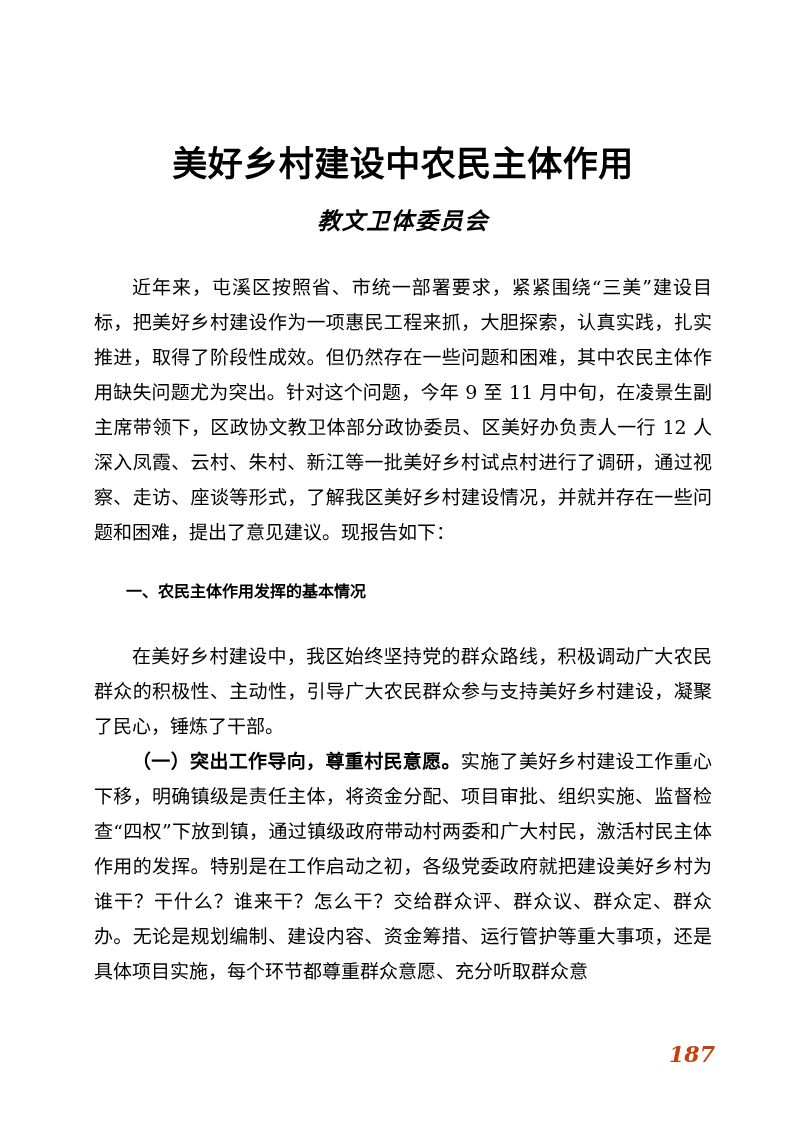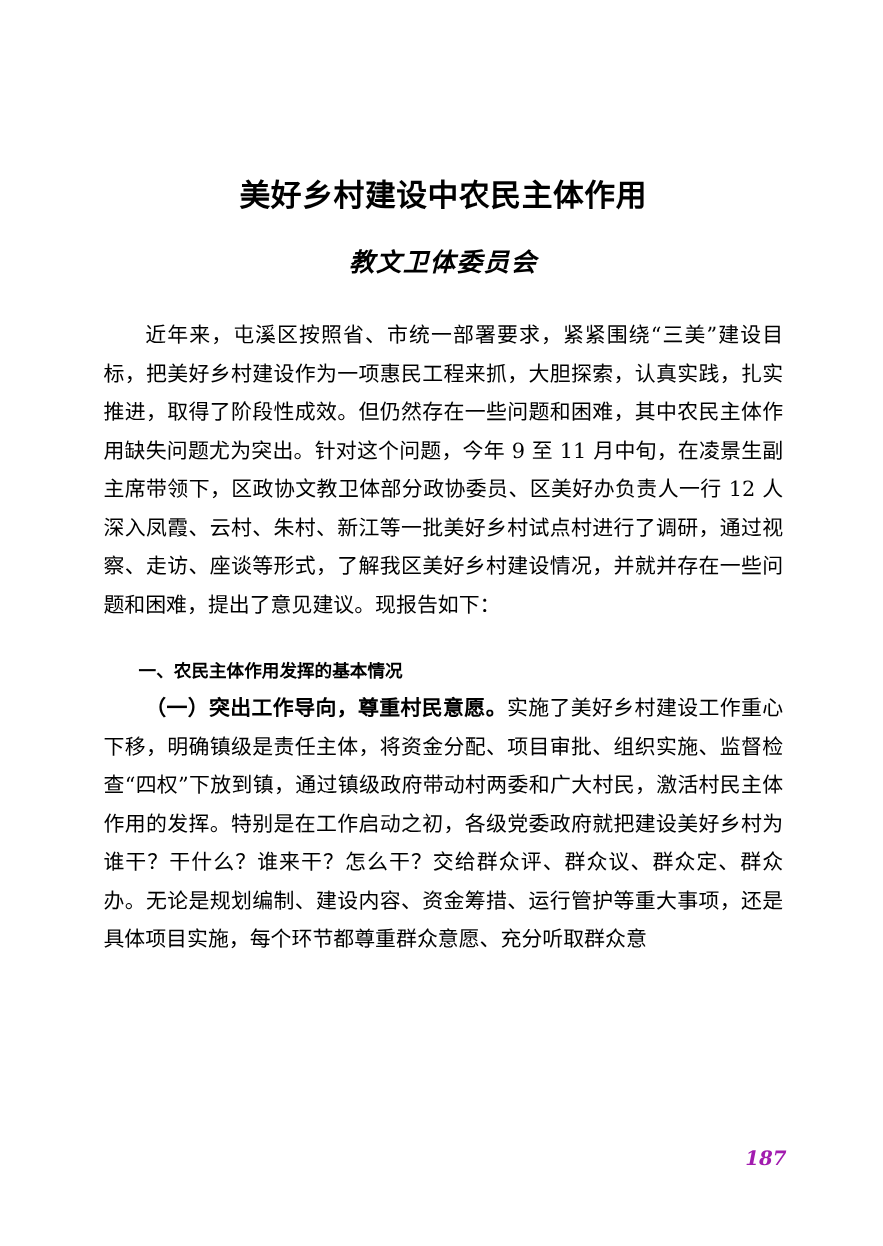--- a/index.html
+++ b/index.html
@@ -13,25 +13,25 @@
     height: 1133px;
     margin: 0 auto;
     background: #ffffff;
     color: #000000;
     box-sizing: border-box;
     padding: 134px 91px 0 94px;
     font-family: "DejaVu Serif", "Liberation Serif", serif;
     overflow: hidden;
   }
   .doc-title {
-    margin: 18px;
+    margin: 4px;
     text-align: center;
     font-family: "DejaVu Sans", "Liberation Sans", sans-serif;
     font-weight: 700;
-    font-size: 28px;
+    font-size: 35px;
     line-height: 52px;
     letter-spacing: 0.5px;
     color: #000000;
   }
   .doc-title .title-line {
     display: block;
   }
   .doc-author {
     margin-top: 14px;
     text-align: center;
@@ -71,38 +71,39 @@
   .lead-bold {
     font-weight: 700;
   }
   .page-number {
     position: absolute;
     top: 1042px;
     right: 88px;
     font-family: "DejaVu Serif", "Liberation Serif", serif;
     font-weight: 700;
     font-style: italic;
-    font-size: 18px;
+    font-size: 22px;
     line-height: 24px;
-    color: #a21caf;
+    color: #c2410c;
   }
 </style>
 </head>
 <body>
 
 <div class="page">
 
   <h1 class="doc-title">
     <span class="title-line">美好乡村建设中农民主体作用</span>
   </h1>
 
   <div class="doc-author">教文卫体委员会</div>
 
   <p class="body-para intro-para">近年来，屯溪区按照省、市统一部署要求，紧紧围绕“三美”建设目标，把美好乡村建设作为一项惠民工程来抓，大胆探索，认真实践，扎实推进，取得了阶段性成效。但仍然存在一些问题和困难，其中农民主体作用缺失问题尤为突出。针对这个问题，今年 9 至 11 月中旬，在凌景生副主席带领下，区政协文教卫体部分政协委员、区美好办负责人一行 12 人深入凤霞、云村、朱村、新江等一批美好乡村试点村进行了调研，通过视察、走访、座谈等形式，了解我区美好乡村建设情况，并就并存在一些问题和困难，提出了意见建议。现报告如下：</p>
 
   <h2 class="section-heading">一、农民主体作用发挥的基本情况</h2>
 
+  <p class="body-para section-para">在美好乡村建设中，我区始终坚持党的群众路线，积极调动广大农民群众的积极性、主动性，引导广大农民群众参与支持美好乡村建设，凝聚了民心，锤炼了干部。</p>
 
   <p class="body-para item-para"><span class="lead-bold">（一）突出工作导向，尊重村民意愿。</span><span>实施了美好乡村建设工作重心下移，明确镇级是责任主体，将资金分配、项目审批、组织实施、监督检查“四权”下放到镇，通过镇级政府带动村两委和广大村民，激活村民主体作用的发挥。特别是在工作启动之初，各级党委政府就把建设美好乡村为谁干？干什么？谁来干？怎么干？交给群众评、群众议、群众定、群众办。无论是规划编制、建设内容、资金筹措、运行管护等重大事项，还是具体项目实施，每个环节都尊重群众意愿、充分听取群众意</span></p>
 
   <div class="page-number">187</div>
 
 </div>
 
 </body></html>

